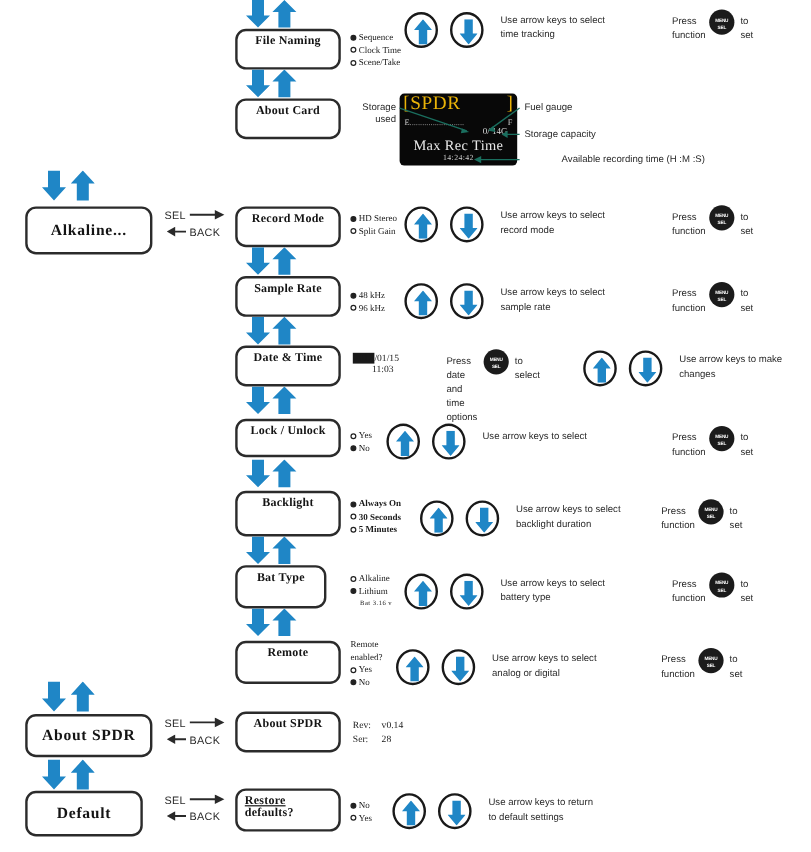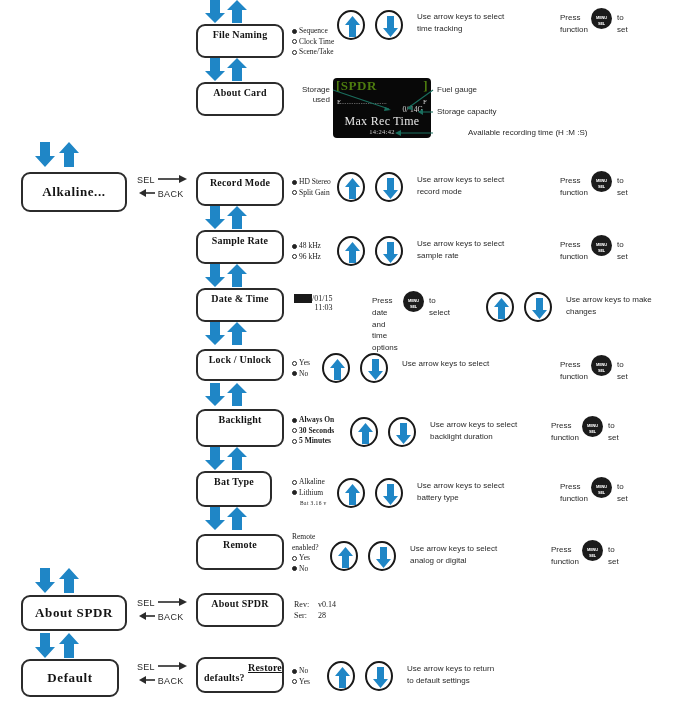--- a/index.html
+++ b/index.html
@@ -133,22 +133,22 @@
   .lcd {
     position: absolute;
     background: #080808;
     border-radius: 4px;
     box-sizing: border-box;
     overflow: hidden;
     font-family: "Liberation Serif", serif;
   }
   .lcd .l-title {
     position: absolute; top: 0px; left: 3px; right: 3px;
-    color: #4d7c0f; font-size: 13px; letter-spacing: 0.5px;
-    display: flex; justify-content: space-between; font-weight: bold;
+    color: #eab308; font-size: 16px; letter-spacing: 0.5px;
+    display: flex; justify-content: space-between;
   }
   .lcd .l-gauge {
     position: absolute; top: 20px; left: 4px; right: 4px;
     color: #cfcfcf; font-size: 7px;
     display: flex; justify-content: space-between;
   }
   .lcd .l-gauge .dots { flex: 1; overflow: hidden; letter-spacing: 0px; color:#9a9a9a; }
   .lcd .l-cap {
     position: absolute; top: 27px; left: 0; right: 8px;
     text-align: right; color: #dcdcdc; font-size: 7.5px;
@@ -166,21 +166,21 @@
   .callout {
     position: absolute;
     font-size: 8px;
     line-height: 10px;
     color: #2a2a2a;
     white-space: nowrap;
   }
   .callout .ln { display: block; }
 
   
-  .dtblk { position: absolute; font-family: "Liberation Serif", serif; font-size: 8px; color:#1a1a1a;text-align:right;}
+  .dtblk { position: absolute; font-family: "Liberation Serif", serif; font-size: 8px; color:#1a1a1a;}
   .dtblk .r1 { white-space: nowrap; }
   .dtblk .hl { background: #1a1a1a; color: #1a1a1a; padding: 0 1px; }
   .dtblk .r2 { padding-left: 16px; }
 
   
   .infoblk { position: absolute; font-family: "Liberation Serif", serif; font-size: 8px; color:#1a1a1a; line-height: 11px;}
   .infoblk .k { display:inline-block; width: 24px; }
 
   
   .leader { position: absolute; }
@@ -613,21 +613,21 @@
   </div>
   <div class="row" style="padding-left:2px;">
     <svg width="16" height="9" viewBox="0 0 16 9">
         <path d="M16 4 h-10" stroke="#2a2a2a" stroke-width="1.6"></path>
         <path d="M7 0 L0 4 L7 8 z" fill="#2a2a2a"></path>
       </svg>
     <span>BACK</span>
   </div>
 </div>
 <div class="mbox" style="left:196px; top:657px; width:88px; height:36px;">
-  <div class="mlabel" style="top:3px; text-align:right; padding-left:6px;text-decoration:underline;">Restore</div>
+  <div class="mlabel" style="top:3px; text-align:left; padding-left:6px;text-decoration:underline;">Restore</div>
   <div class="mlabel" style="top:13px; text-align:left; padding-left:6px;">defaults?</div>
 </div>
 <div class="opts" style="left:292px; top:666px;">
   <span class="orow"><span class="rad on"></span><span class="txt">No</span></span>
   <span class="orow"><span class="rad"></span><span class="txt">Yes</span></span>
 </div>
 <div class="keycirc" style="left:327px; top:661px;">
   <svg width="15" height="21" viewBox="0 0 15 21">
       <path d="M4 21 h7 v-12 h4 L7.5 0 L0 9 h4 z" fill="#1f86c6"></path>
     </svg>

